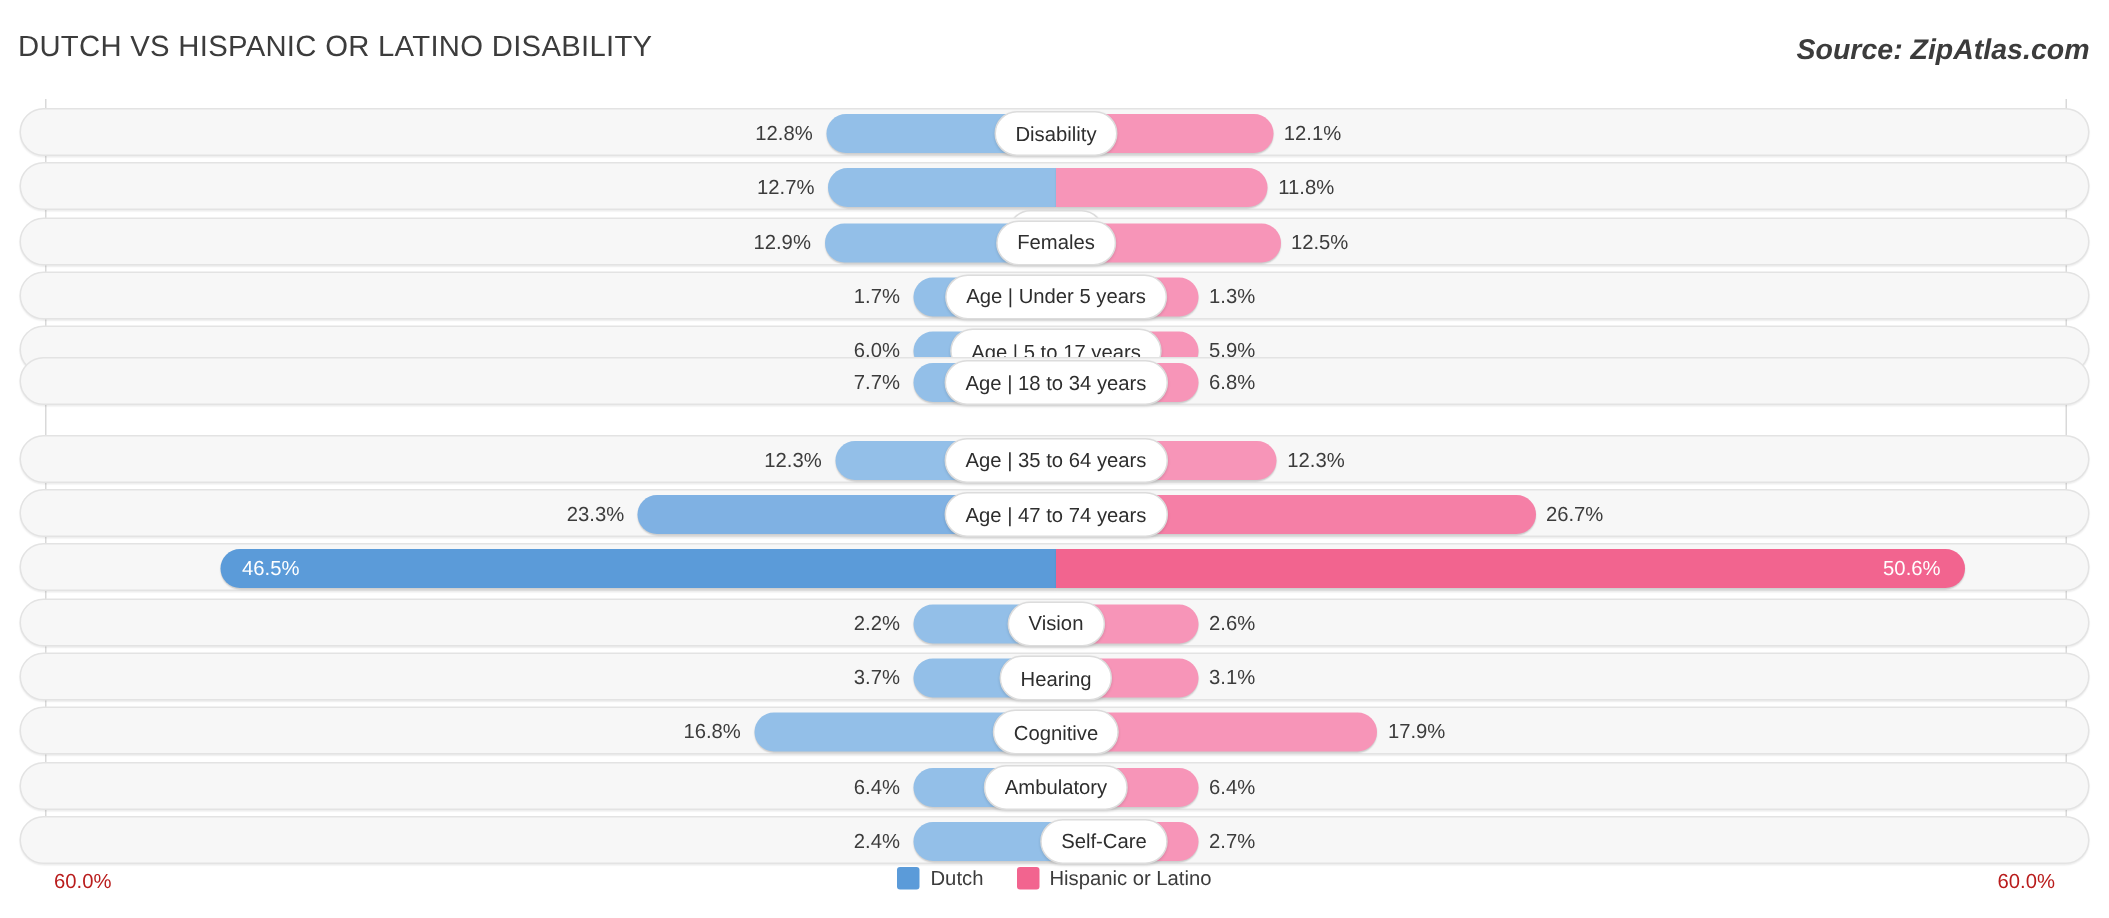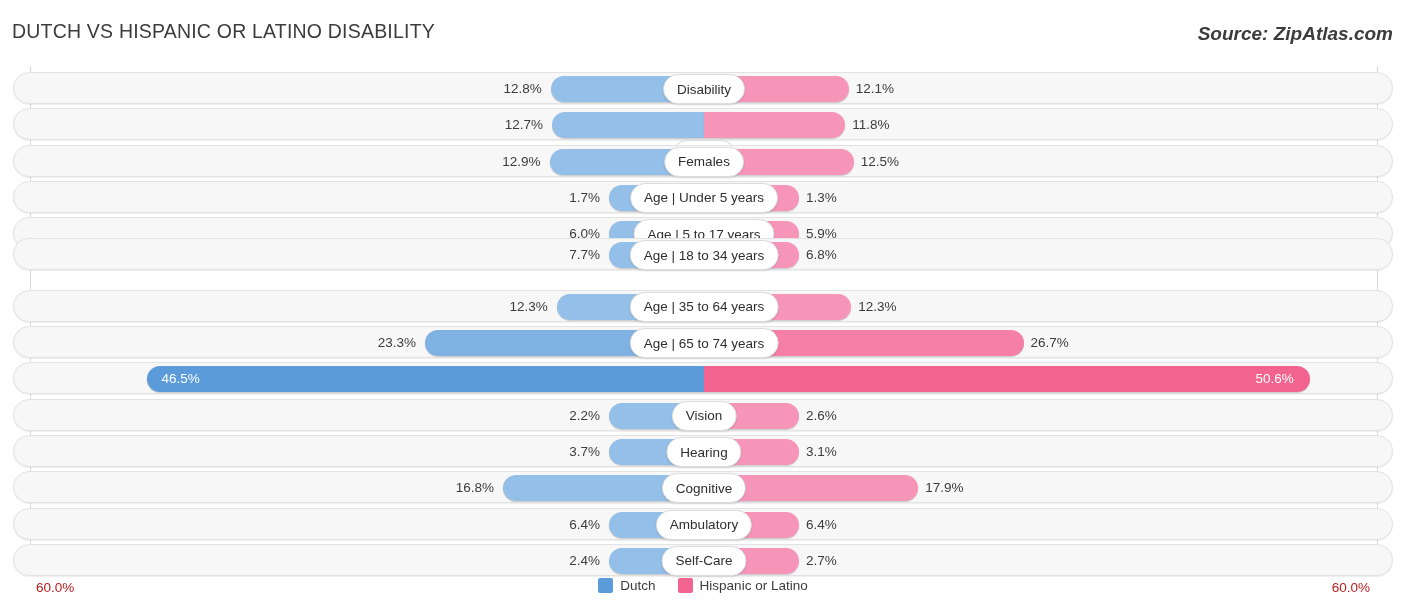--- a/index.html
+++ b/index.html
@@ -195,21 +195,21 @@
           <div class="val" style="left: 844.231px;">12.3%</div>
           <div class="pill" style="left: 690px;">Age | 35 to 64 years</div>
         </div>
       </div>
       <div class="row" style="top: 260.1px;">
         <div class="bars">
           <div class="bar left" style="left: 411.099px; width: 278.901px; background: rgb(127, 177, 227);"></div>
           <div class="bar right" style="left: 690px; width: 319.599px; background: rgb(245, 127, 166);"></div>
           <div class="val lv" style="right: 975.901px;">23.3%</div>
           <div class="val" style="left: 1016.6px;">26.7%</div>
-          <div class="pill" style="left: 690px;">Age | 65 to 74 years</div>
+          <div class="pill" style="left: 690px;">Age | 47 to 74 years</div>
         </div>
       </div>
       <div class="row" style="top: 296.4px;">
         <div class="bars">
           <div class="bar left" style="left: 133.395px; width: 556.605px; background: rgb(91, 155, 217);"></div>
           <div class="bar right" style="left: 690px; width: 605.682px; background: rgb(242, 100, 143);"></div>
           <div class="val lv inside" style="left: 147.395px;">46.5%</div>
           <div class="val inside" style="right: 98.318px;">50.6%</div>
         </div>
       </div>
@@ -248,21 +248,21 @@
           <div class="val" style="left: 792px;">6.4%</div>
           <div class="pill" style="left: 690px;">Ambulatory</div>
         </div>
       </div>
       <div class="row" style="top: 477.9px;">
         <div class="bars">
           <div class="bar left" style="left: 595px; width: 95px; background: rgb(147, 191, 232);"></div>
           <div class="bar right" style="left: 690px; width: 95px; background: rgb(247, 149, 184);"></div>
           <div class="val lv" style="right: 792px;">2.4%</div>
           <div class="val" style="left: 792px;">2.7%</div>
-          <div class="pill" style="left: 690px;">Self-Care</div>
+          <div class="pill" style="left: 722px;">Self-Care</div>
         </div>
       </div>
     </div>
 
   <div class="axis l">60.0%</div>
   <div class="axis r">60.0%</div>
 
   <div class="legend" id="legend">
       <div class="lg">
         <span class="sw" style="background: rgb(91, 155, 217);"></span>

